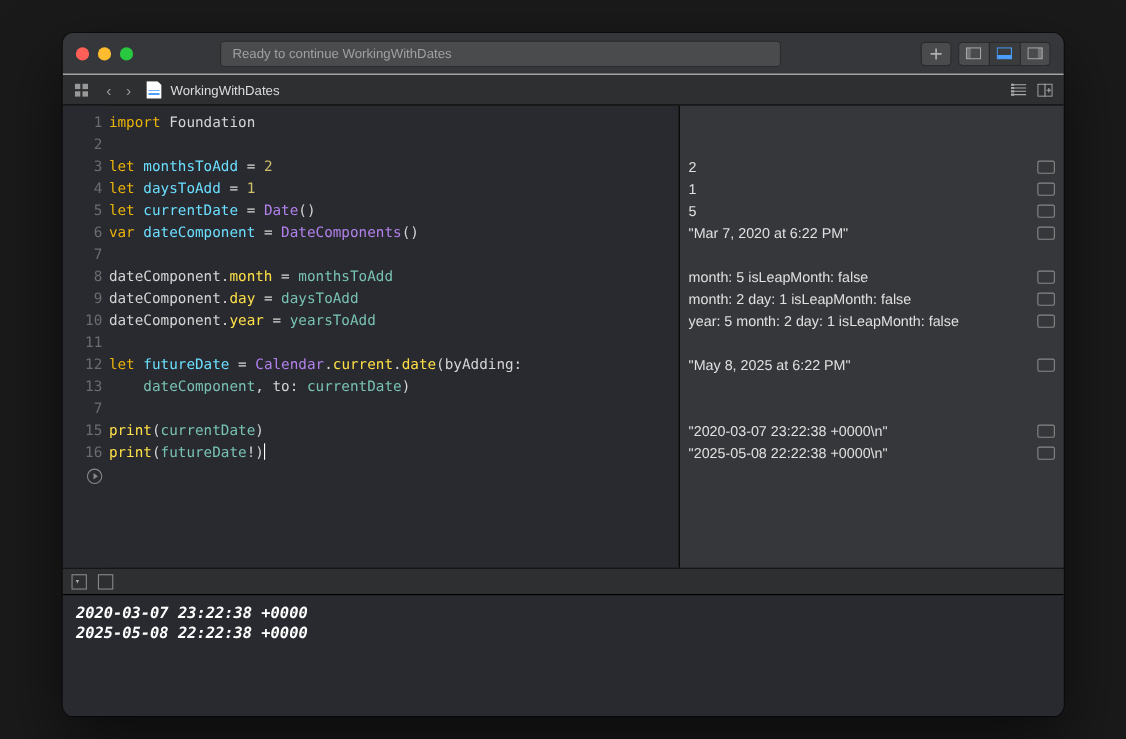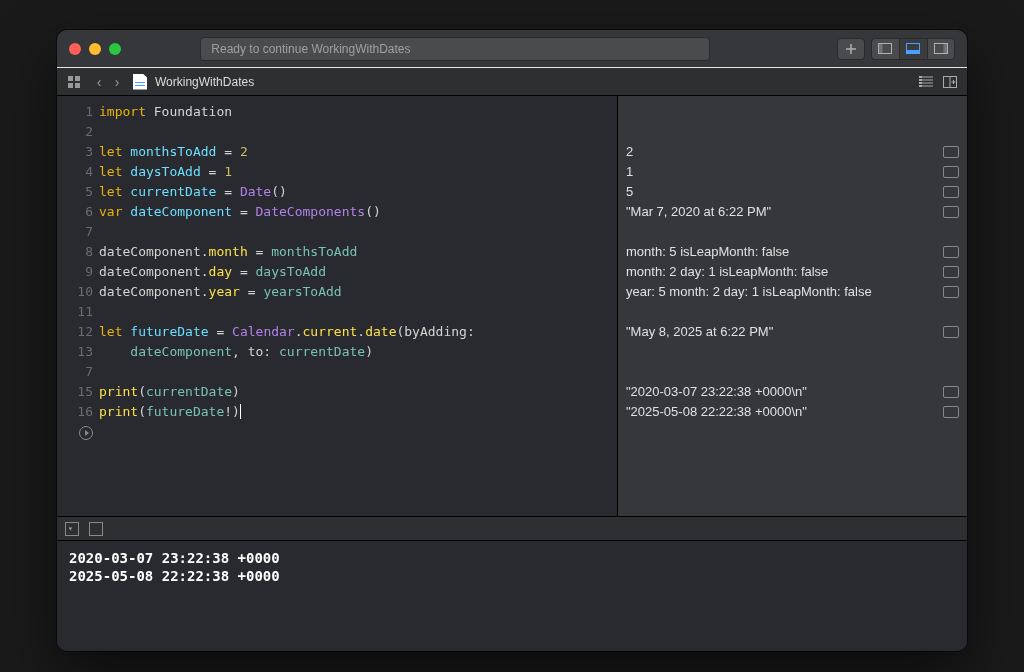--- a/index.html
+++ b/index.html
@@ -166,20 +166,21 @@
     .cb-icon { color: #aaa; font-size: 11px; width: 14px; height: 14px; border: 1px solid #888; display: flex; align-items: center; justify-content: center; }
     .cb-icon.chev { border: none; }
     .console-out {
       padding: 8px 12px 28px 12px;
       font-size: 14px;
       line-height: 18px;
       color: #fff;
       font-weight: bold;
       font-family: 'SF Mono', Menlo, monospace;
       min-height: 110px;
+      font-style: italic;
     }
   </style>
 </head>
 <body>
 
 <div class="window">
   <div class="titlebar">
     <div class="traffic-lights">
       <div class="tl red"></div>
       <div class="tl yellow"></div>

